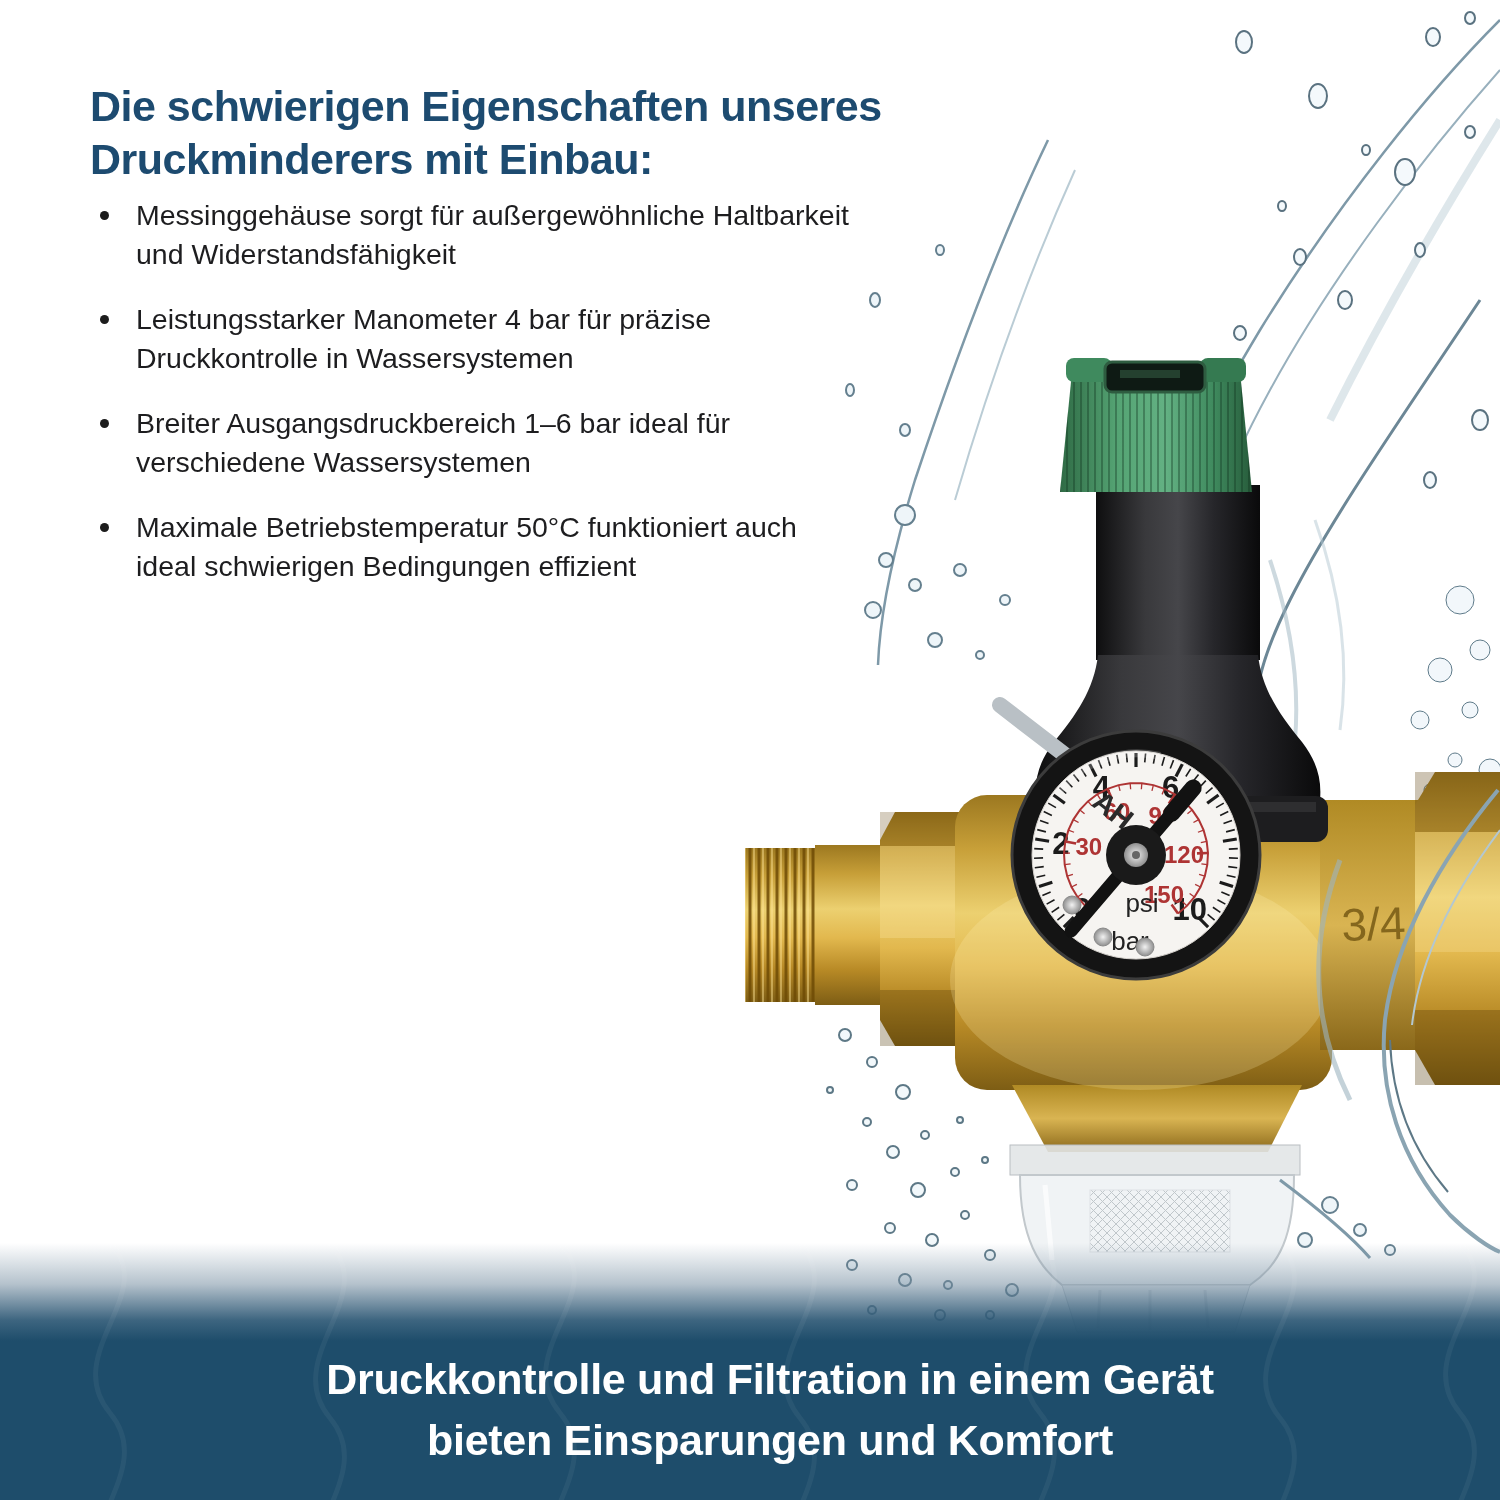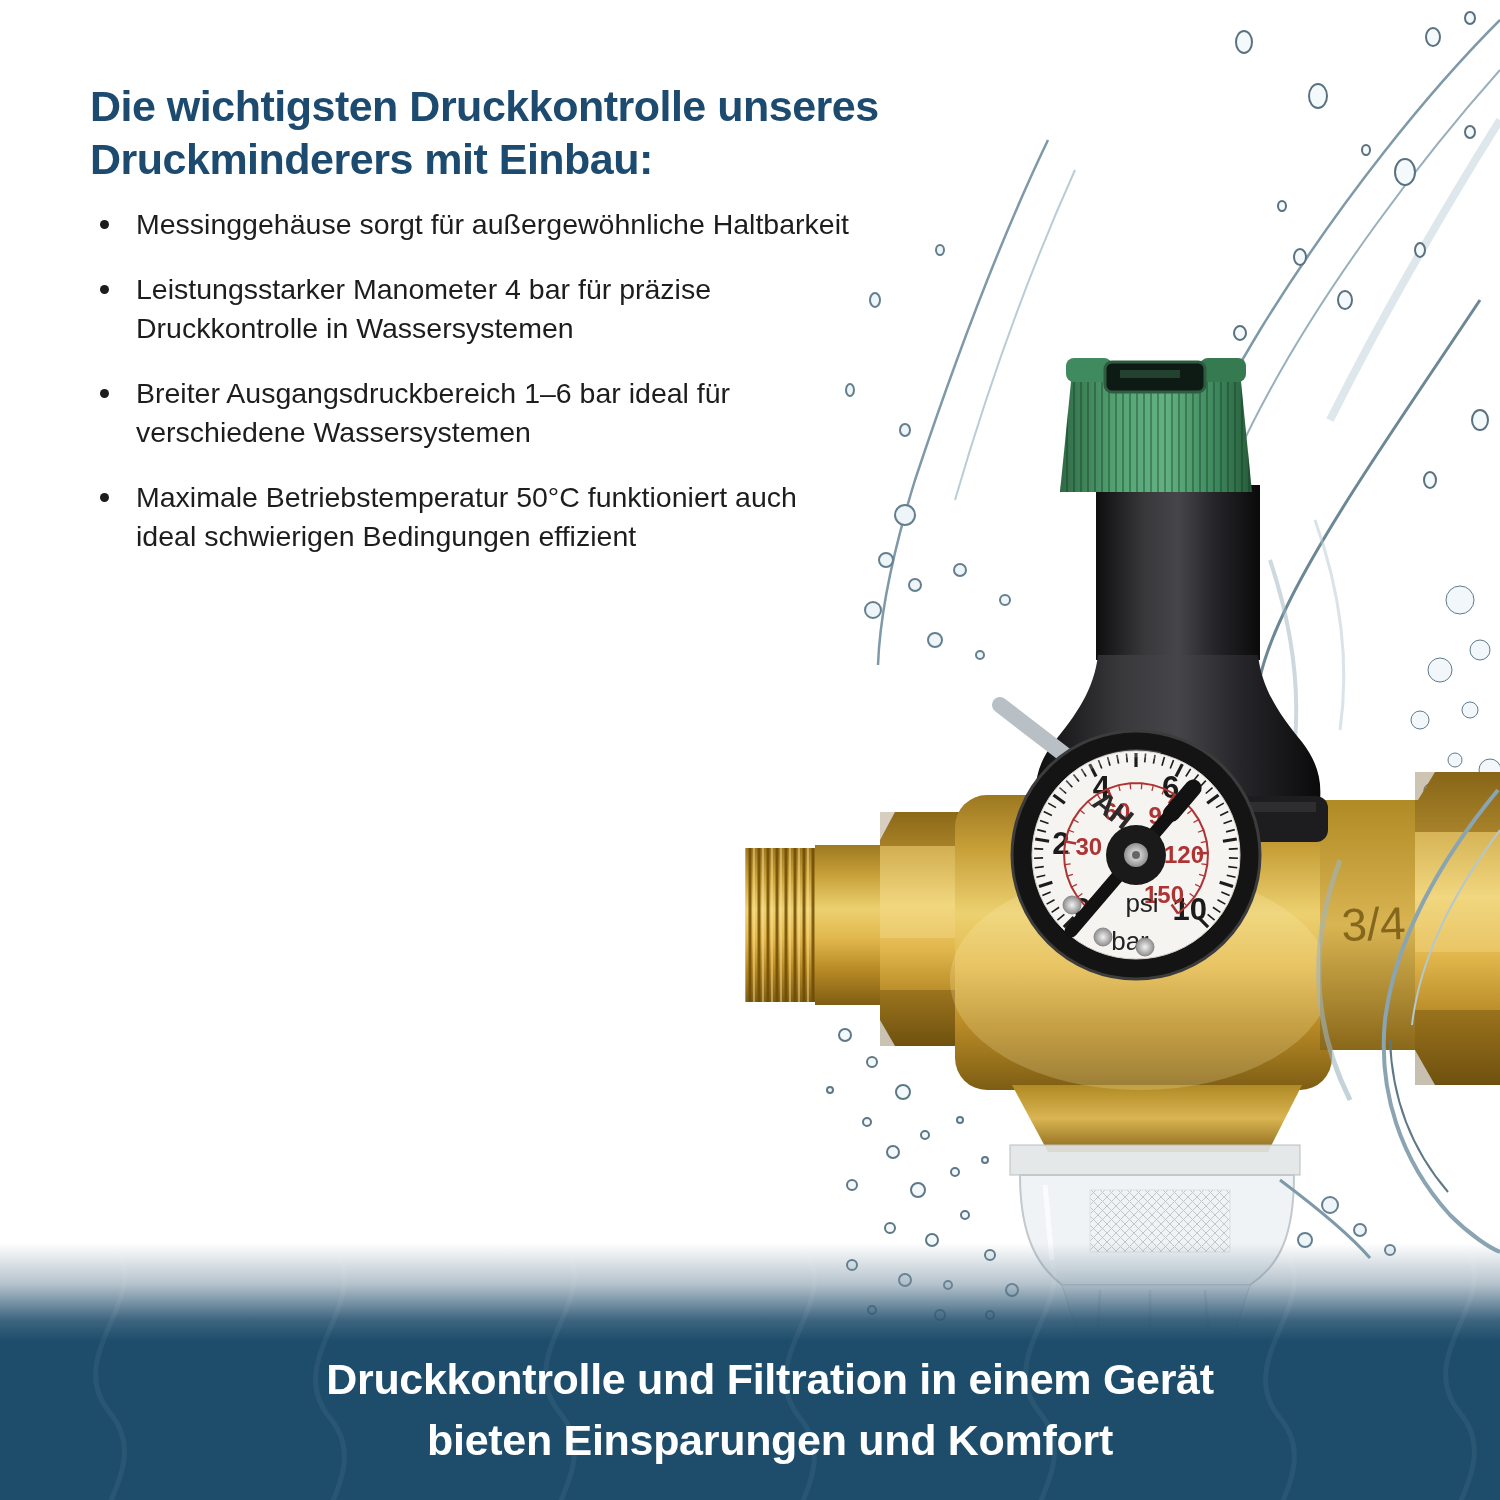--- a/index.html
+++ b/index.html
@@ -1,47 +1,47 @@
 <!DOCTYPE html>
 <html><head>
 <meta charset="utf-8">
 <style>
   html,body{margin:0;padding:0;background:#e8e8e8;}
   .canvas{position:relative;width:1500px;height:1500px;background:#ffffff;overflow:hidden;
           font-family:"Liberation Sans",sans-serif;}
   .title{position:absolute;left:90px;top:80px;font-size:43px;font-weight:bold;
          color:#1d4b70;line-height:53px;letter-spacing:-0.5px;}
-  .bullets{position:absolute;left:92px;top:205px;width:830px;}
+  .bullets{position:absolute;left:92px;top:196px;width:830px;}
   .bullet{display:flex;margin-bottom:26px;}
   .dot{width:9px;height:9px;border-radius:50%;background:#1c1c1c;margin:15px 27px 0 8px;flex:none;}
   .btext{font-size:28.5px;line-height:39px;color:#1d1d1f;}
   #product-svg{position:absolute;left:700px;top:0;width:800px;height:1345px;}
   svg{font-family:"Liberation Sans",sans-serif;}
   .banner{position:absolute;left:0;top:1243px;width:1500px;height:257px;
           background:linear-gradient(180deg, rgba(30,77,107,0) 0%, rgba(120,144,163,0.55) 16%,
                      rgba(45,88,117,0.92) 30%, #1e4d6b 38%, #1e4d6b 100%);}
   .banner svg{position:absolute;left:0;top:0;}
   .banner-text{position:absolute;left:0;top:106px;width:100%;text-align:center;color:#ffffff;
                font-weight:bold;font-size:43px;line-height:61px;letter-spacing:-0.3px;margin-left:20px;}
 </style>
 </head>
 <body>
 
 <div class="canvas">
 
   <div class="title">
-    <div>Die wichtigsten Druckkontrolle unseres</div>
+    <div>Die schwierigen Eigenschaften unseres</div>
     <div>Druckminderers mit Einbau:</div>
   </div>
 
   <div class="bullets">
     <div class="bullet">
       <span class="dot"></span>
       <span class="btext"><span>Messinggehäuse sorgt für außergewöhnliche Haltbarkeit</span><br>
-      </span>
+      <span>und Widerstandsfähigkeit</span></span>
     </div>
     <div class="bullet">
       <span class="dot"></span>
       <span class="btext"><span>Leistungsstarker Manometer 4 bar für präzise</span><br>
       <span>Druckkontrolle in Wassersystemen</span></span>
     </div>
     <div class="bullet">
       <span class="dot"></span>
       <span class="btext"><span>Breiter Ausgangsdruckbereich 1–6 bar ideal für</span><br>
       <span>verschiedene Wassersystemen</span></span>

